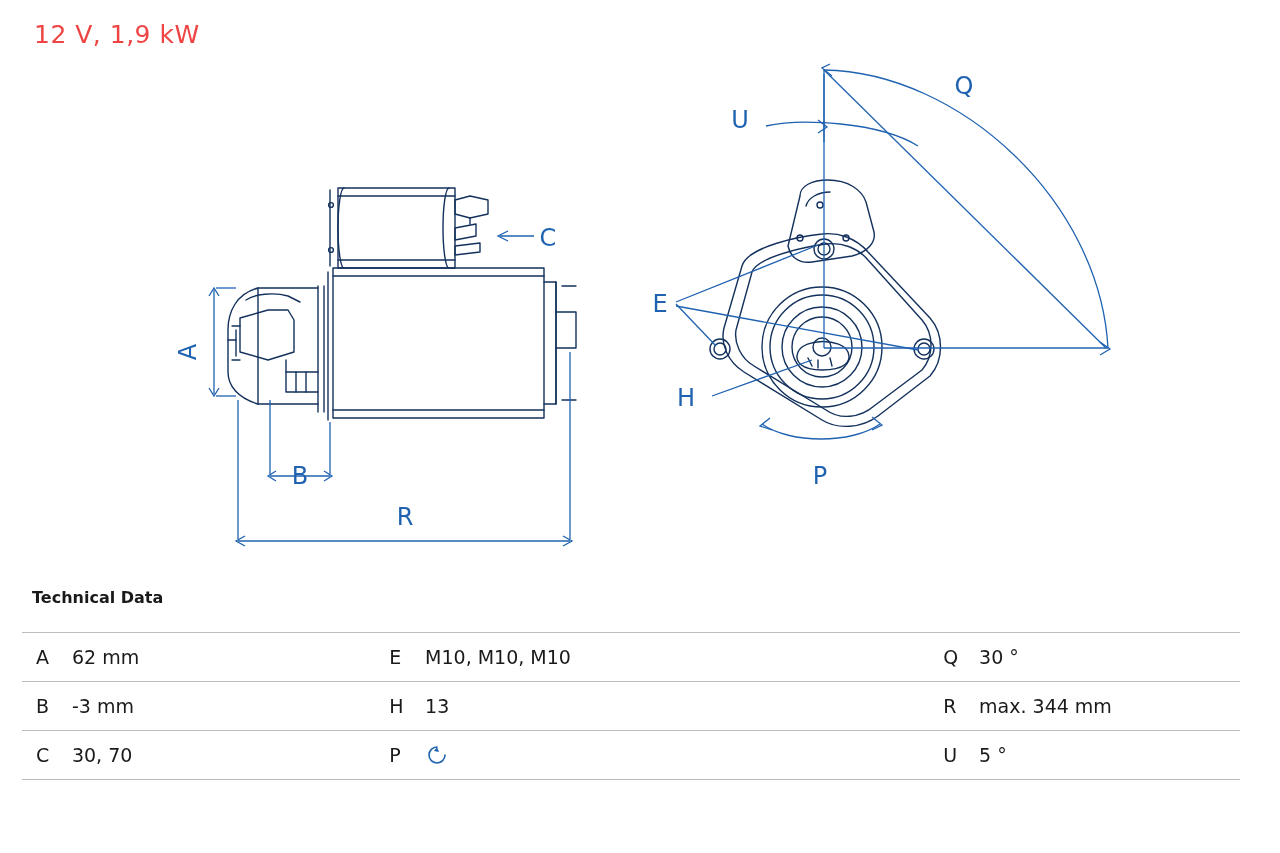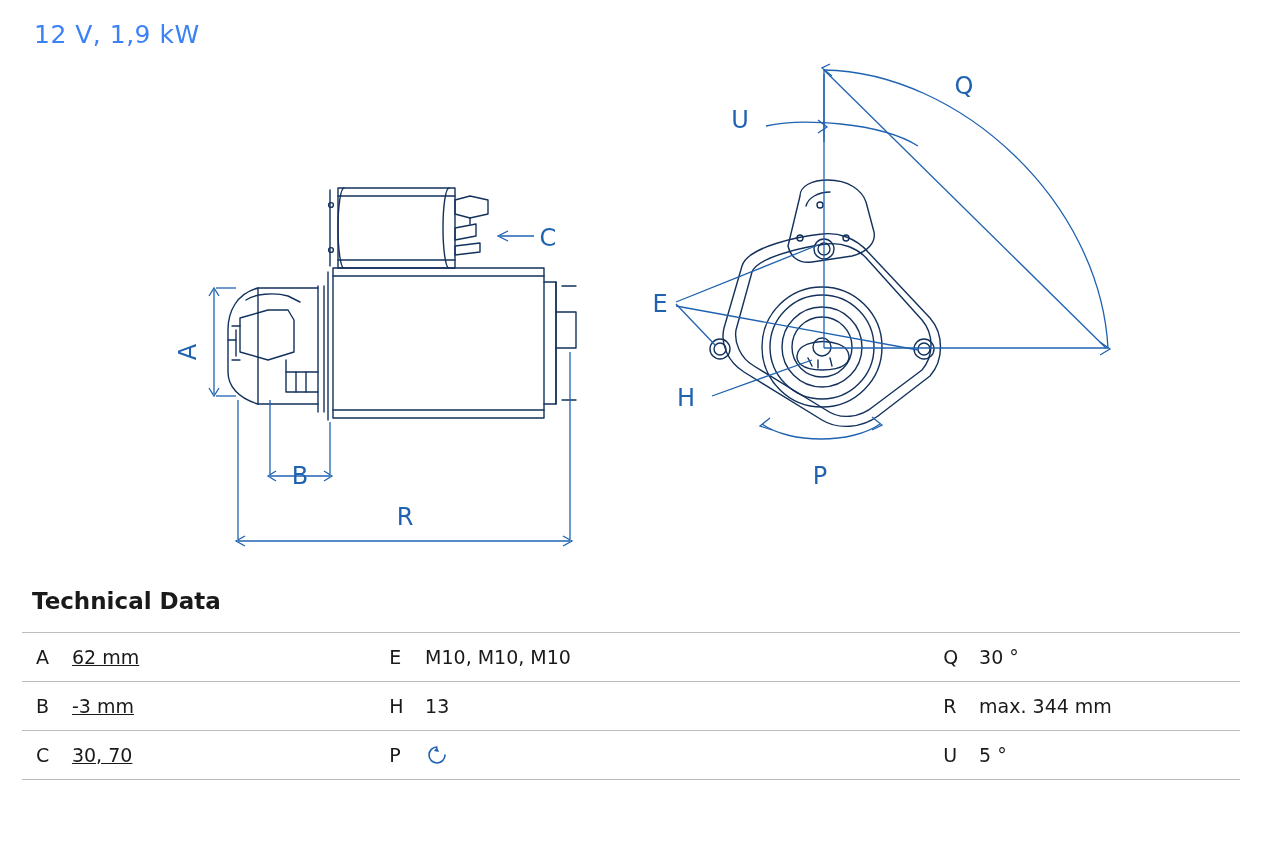--- a/index.html
+++ b/index.html
@@ -17,55 +17,55 @@
     position: relative;
     width: 1280px;
     height: 853px;
   }
   #title {
     position: absolute;
     left: 34px;
     top: 20px;
     font-size: 25px;
     letter-spacing: 0.5px;
-    color: #3b82f6;
+    color: #ef4444;
   }
   #drawing {
     position: absolute;
     left: 0;
     top: 0;
     width: 1280px;
     height: 580px;
   }
   #tech-title {
     position: absolute;
     left: 32px;
     top: 588px;
-    font-size: 23px;
+    font-size: 16px;
     font-weight: bold;
     color: #1a1a1a;
   }
   #tech-table {
     position: absolute;
     left: 22px;
     top: 632px;
     width: 1218px;
     border-collapse: collapse;
     font-size: 19px;
   }
   #tech-table td {
     border-top: 1px solid #b9bcc0;
     border-bottom: 1px solid #b9bcc0;
     height: 49px;
     padding: 0 0 0 14px;
     vertical-align: middle;
     white-space: nowrap;
   }
   .key-cell { width: 34px; padding-left: 14px !important; }
-  .val-cell-1 { width: 300px; text-decoration: underline; }
+  .val-cell-1 { width: 300px; }
   .val-cell-2 { width: 490px; }
   .val-cell-3 { width: 260px; }
   .sym-p { display: inline-block; width: 26px; height: 26px; vertical-align: -6px; }
 </style>
 </head>
 <body>
 
 <div id="page">
 
   <div id="title">12 V, 1,9 kW</div>

